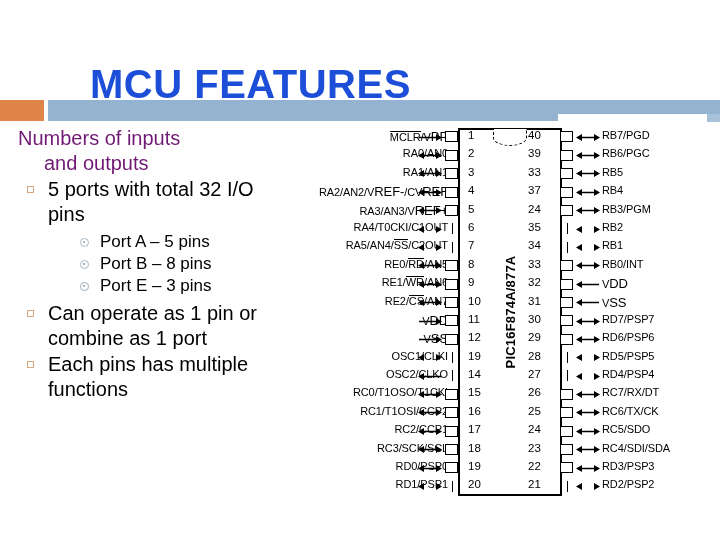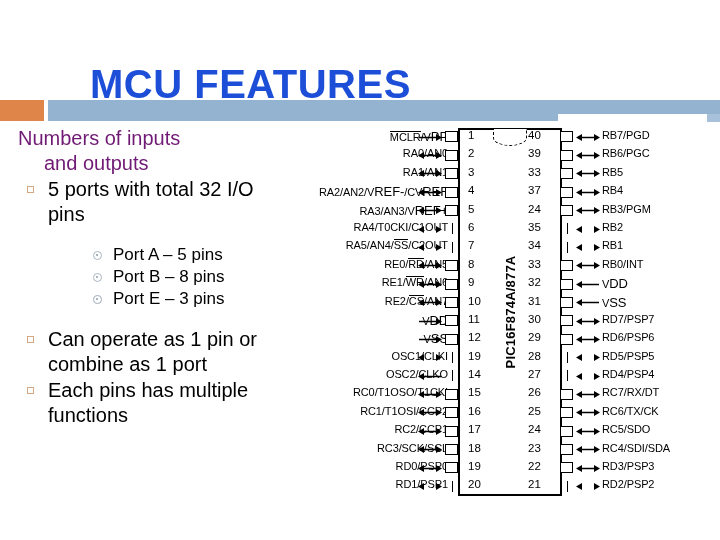--- a/index.html
+++ b/index.html
@@ -36,21 +36,21 @@
   .l1{
     position:relative;padding-left:30px;
     font-size:20px;line-height:25px;color:#000;margin-top:1px;
   }
   .l1 > .bullet-sq{
     position:absolute;left:9px;top:9px;width:7px;height:7px;
     border:1.6px solid #d6a882;background:#ffffff;box-sizing:border-box;
   }
   .l1 .txt{display:block;}
 
-  .sub{margin:17px;padding:0;}
+  .sub{margin:4px;padding:0;}
   .l2i{
     position:relative;padding-left:48px;
     font-size:17px;line-height:22px;color:#000;
   }
   .l2i > .bullet-ci{
     position:absolute;left:28px;top:7px;width:9px;height:9px;
     border:1.5px solid #a9b6c2;border-radius:50%;background:#fff;box-sizing:border-box;
   }
   .l2i > .bullet-ci::after{
     content:"";position:absolute;left:1.8px;top:1.8px;width:2.4px;height:2.4px;

